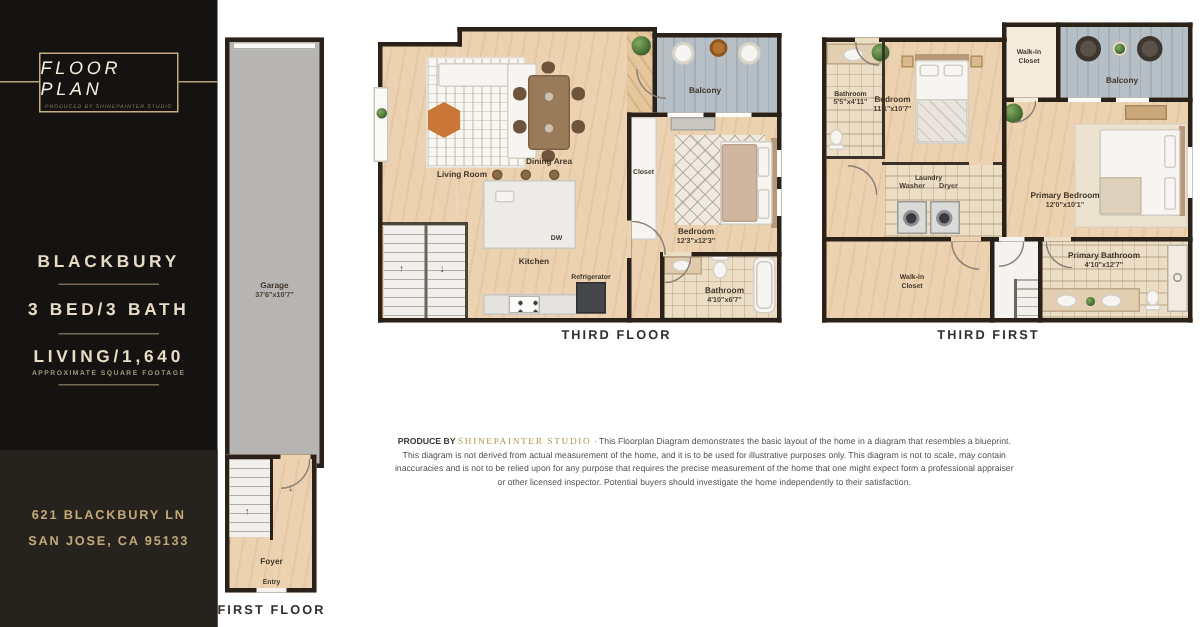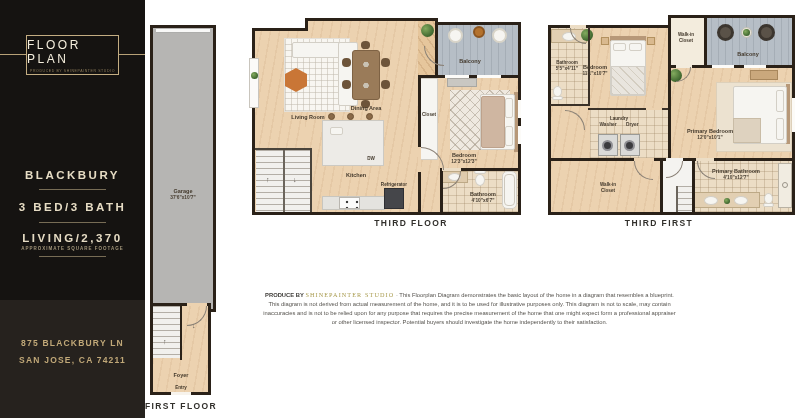--- a/index.html
+++ b/index.html
@@ -1,20 +1,20 @@
 <!DOCTYPE html>
 <html><head>
 <meta charset="utf-8">
 <style>
   * { box-sizing: border-box; margin: 0; padding: 0; }
   html,body { background:#ffffff; }
   #canvas { position:relative; width:800px; height:418px; background:#ffffff; overflow:hidden;
             font-family:"Liberation Sans", sans-serif; }
 
-  .abs  { position:absolute; }
+  .abs  { position:absolute;font-style:italic; }
   .wood { position:absolute; background:#ecd2b0;
           background-image:repeating-linear-gradient(100deg, rgba(166,117,72,.10) 0 1.5px, transparent 1.5px 9px); }
   .wood2{ position:absolute; background:#e6c69c;
           background-image:repeating-linear-gradient(55deg, rgba(150,100,55,.18) 0 1.5px, transparent 1.5px 7px); }
   .tile { position:absolute; background:#ecddc5;
           background-image:repeating-linear-gradient(0deg, rgba(146,120,86,.28) 0 1px, transparent 1px 8px),
                            repeating-linear-gradient(90deg, rgba(146,120,86,.28) 0 1px, transparent 1px 8px); }
   .balc { position:absolute; background:#b6bec6;
           background-image:repeating-linear-gradient(90deg, rgba(90,100,110,.18) 0 1px, transparent 1px 7px); }
   .gar  { position:absolute; background:#b6b5b3; }
@@ -76,26 +76,26 @@
     <div class="abs" style="left:26px;top:35px;width:93px;height:40px;border:1.5px solid #c3ad82;
                 display:flex;flex-direction:column;align-items:center;justify-content:center;">
       <div style="color:#f4eedd;font-size:12px;letter-spacing:2.5px;font-weight:500;">FLOOR PLAN</div>
       <div style="color:#8d7c5a;font-size:3.5px;letter-spacing:.6px;margin-top:3px;">PRODUCED BY SHINEPAINTER STUDIO</div>
     </div>
 
     <div class="side-text" style="top:169px;">BLACKBURY</div>
     <div class="side-div" style="top:189px;"></div>
     <div class="side-text" style="top:201px;">3 BED/3 BATH</div>
     <div class="side-div" style="top:222px;"></div>
-    <div class="side-text" style="top:232px;">LIVING/2,370</div>
+    <div class="side-text" style="top:232px;">LIVING/1,640</div>
     <div class="side-text" style="top:246px;font-size:4.5px;letter-spacing:1px;color:#a3967a;font-weight:600;">APPROXIMATE SQUARE FOOTAGE</div>
     <div class="side-div" style="top:256px;"></div>
 
-    <div class="side-text" style="top:338px;font-size:8.5px;letter-spacing:1.2px;color:#c0a878;font-weight:bold;">875 BLACKBURY LN</div>
-    <div class="side-text" style="top:355px;font-size:8.5px;letter-spacing:1.2px;color:#c0a878;font-weight:bold;">SAN JOSE, CA 74211</div>
+    <div class="side-text" style="top:338px;font-size:8.5px;letter-spacing:1.2px;color:#c0a878;font-weight:bold;">621 BLACKBURY LN</div>
+    <div class="side-text" style="top:355px;font-size:8.5px;letter-spacing:1.2px;color:#c0a878;font-weight:bold;">SAN JOSE, CA 95133</div>
   </div>
 
   <div>
     <div class="gar" style="left:150px;top:25px;width:66px;height:287px;border:3px solid #2a2118;"></div>
     <div class="abs" style="left:156px;top:29px;width:54px;height:4px;background:#f8f8f7;border-bottom:1px solid #adadab;"></div>
     <div class="lbl" style="left:183px;top:188px;">
       <span>Garage</span>
       <span class="dim">37'6"x10'7"</span>
     </div>
 

